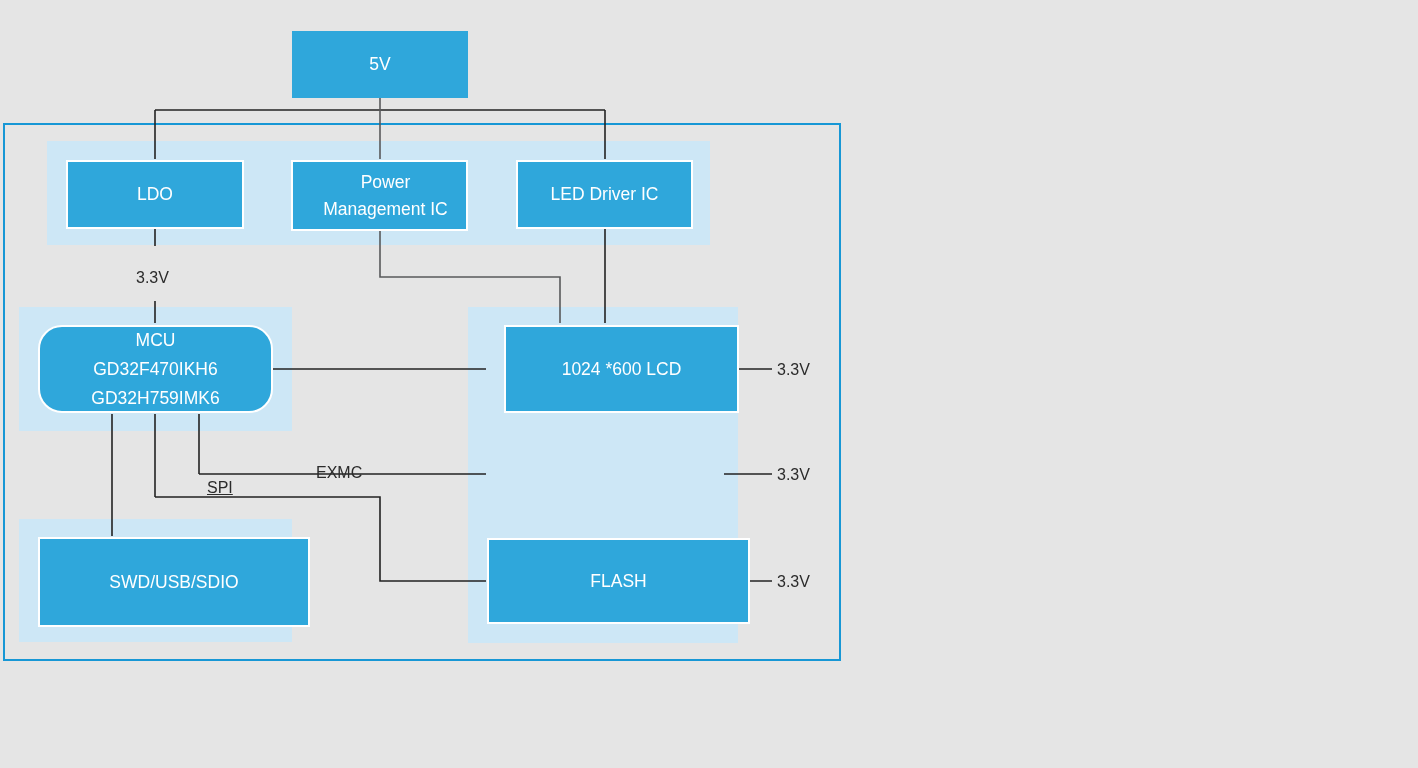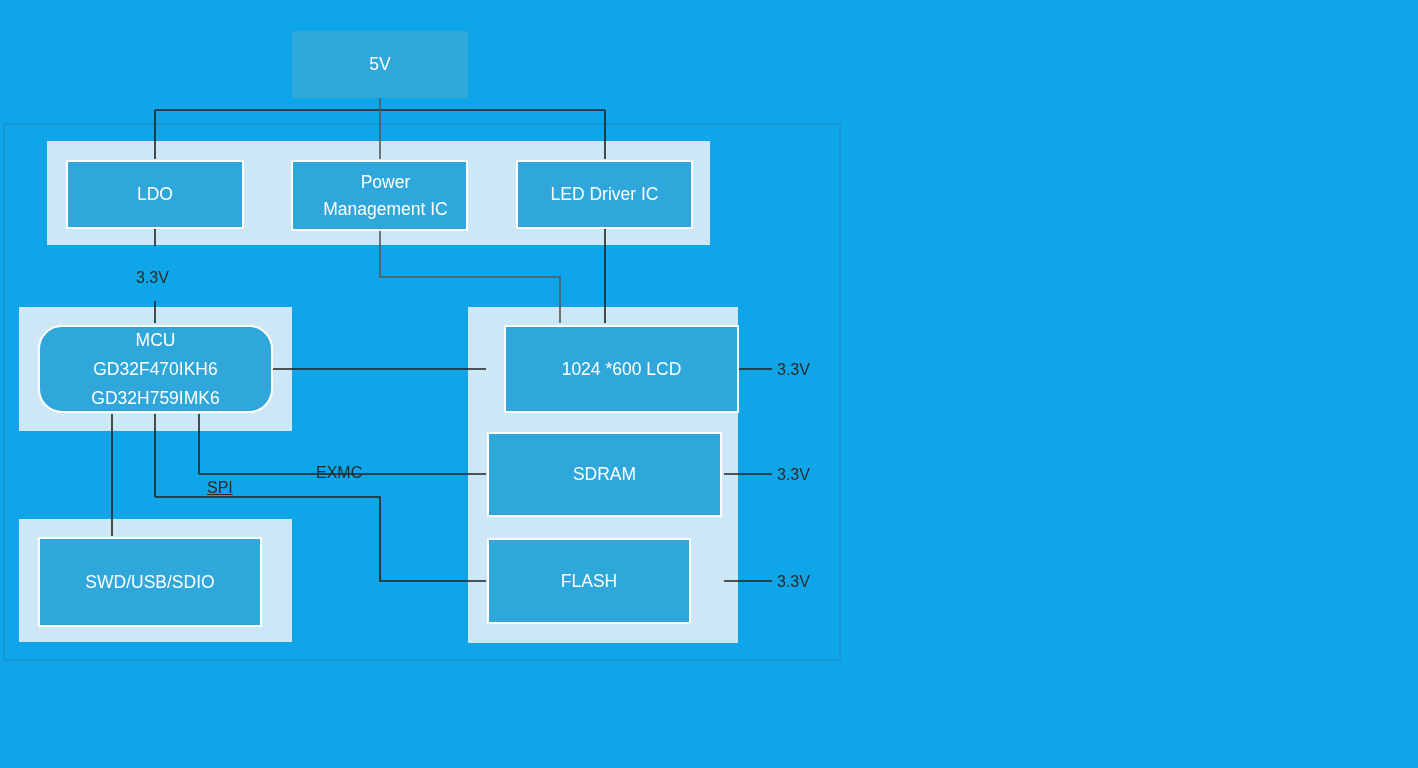--- a/index.html
+++ b/index.html
@@ -1,20 +1,20 @@
 <!DOCTYPE html>
 <html><head>
 <meta charset="utf-8">
 <style>
   html, body { margin: 0; padding: 0; background: #ffffff; }
   .stage {
     position: relative;
     width: 1418px;
     height: 768px;
-    background: #0ea5e9;
+    background: #e5e5e5;
     font-family: "Liberation Sans", sans-serif;
     overflow: hidden;
   }
   .outer-border {
     position: absolute;
     left: 3px; top: 123px;
     width: 834px; height: 534px;
     border: 2px solid #1797d5;
     background: transparent;
   }
@@ -38,24 +38,24 @@
     line-height: 27px;
     white-space: pre-line;
     box-sizing: border-box;
     border: 2px solid #ffffff;
   }
   .n-5v    { left: 292px; top: 31px;  width: 176px; height: 67px; border: none; }
   .n-ldo   { left: 66px;  top: 160px; width: 178px; height: 69px; }
   .n-pmic  { left: 291px; top: 160px; width: 177px; height: 71px; padding-left: 12px; }
   .n-led   { left: 516px; top: 160px; width: 177px; height: 69px; }
   .n-mcu   { left: 38px;  top: 325px; width: 235px; height: 88px; line-height: 29px; border-radius: 24px; }
-  .n-swd   { left: 38px;  top: 537px; width: 224px; height: 90px; }
+  .n-swd   { left: 38px;  top: 537px; width: 272px; height: 90px; }
   .n-lcd   { left: 504px; top: 325px; width: 235px; height: 88px; }
   .n-sdram { left: 487px; top: 432px; width: 235px; height: 85px; }
-  .n-flash { left: 487px; top: 538px; width: 204px; height: 86px; }
+  .n-flash { left: 487px; top: 538px; width: 263px; height: 86px; }
   .wires {
     position: absolute;
     left: 0; top: 0;
     width: 1418px; height: 768px;
     pointer-events: none;
   }
   .wires path { fill: none; stroke-width: 1.6px; }
   .wk { stroke: #222222; }
   .wg { stroke: #58595b; }
   .lbl {
@@ -124,21 +124,20 @@
   <div class="node n-5v">5V</div>
   <div class="node n-ldo">LDO</div>
   <div class="node n-pmic">Power
 Management IC</div>
   <div class="node n-led">LED Driver IC</div>
   <div class="node n-mcu">MCU
 GD32F470IKH6
 GD32H759IMK6</div>
   <div class="node n-swd">SWD/USB/SDIO</div>
   <div class="node n-lcd">1024 *600 LCD</div>
-  <div class="node n-sdram">SDRAM</div>
   <div class="node n-flash">FLASH</div>
 
   <div class="lbl l-33ldo">3.3V</div>
   <div class="lbl l-exmc">EXMC</div>
   <div class="lbl l-spi">SPI</div>
   <div class="lbl l-33lcd">3.3V</div>
   <div class="lbl l-33sdram">3.3V</div>
   <div class="lbl l-33flash">3.3V</div>
 
 </div>

